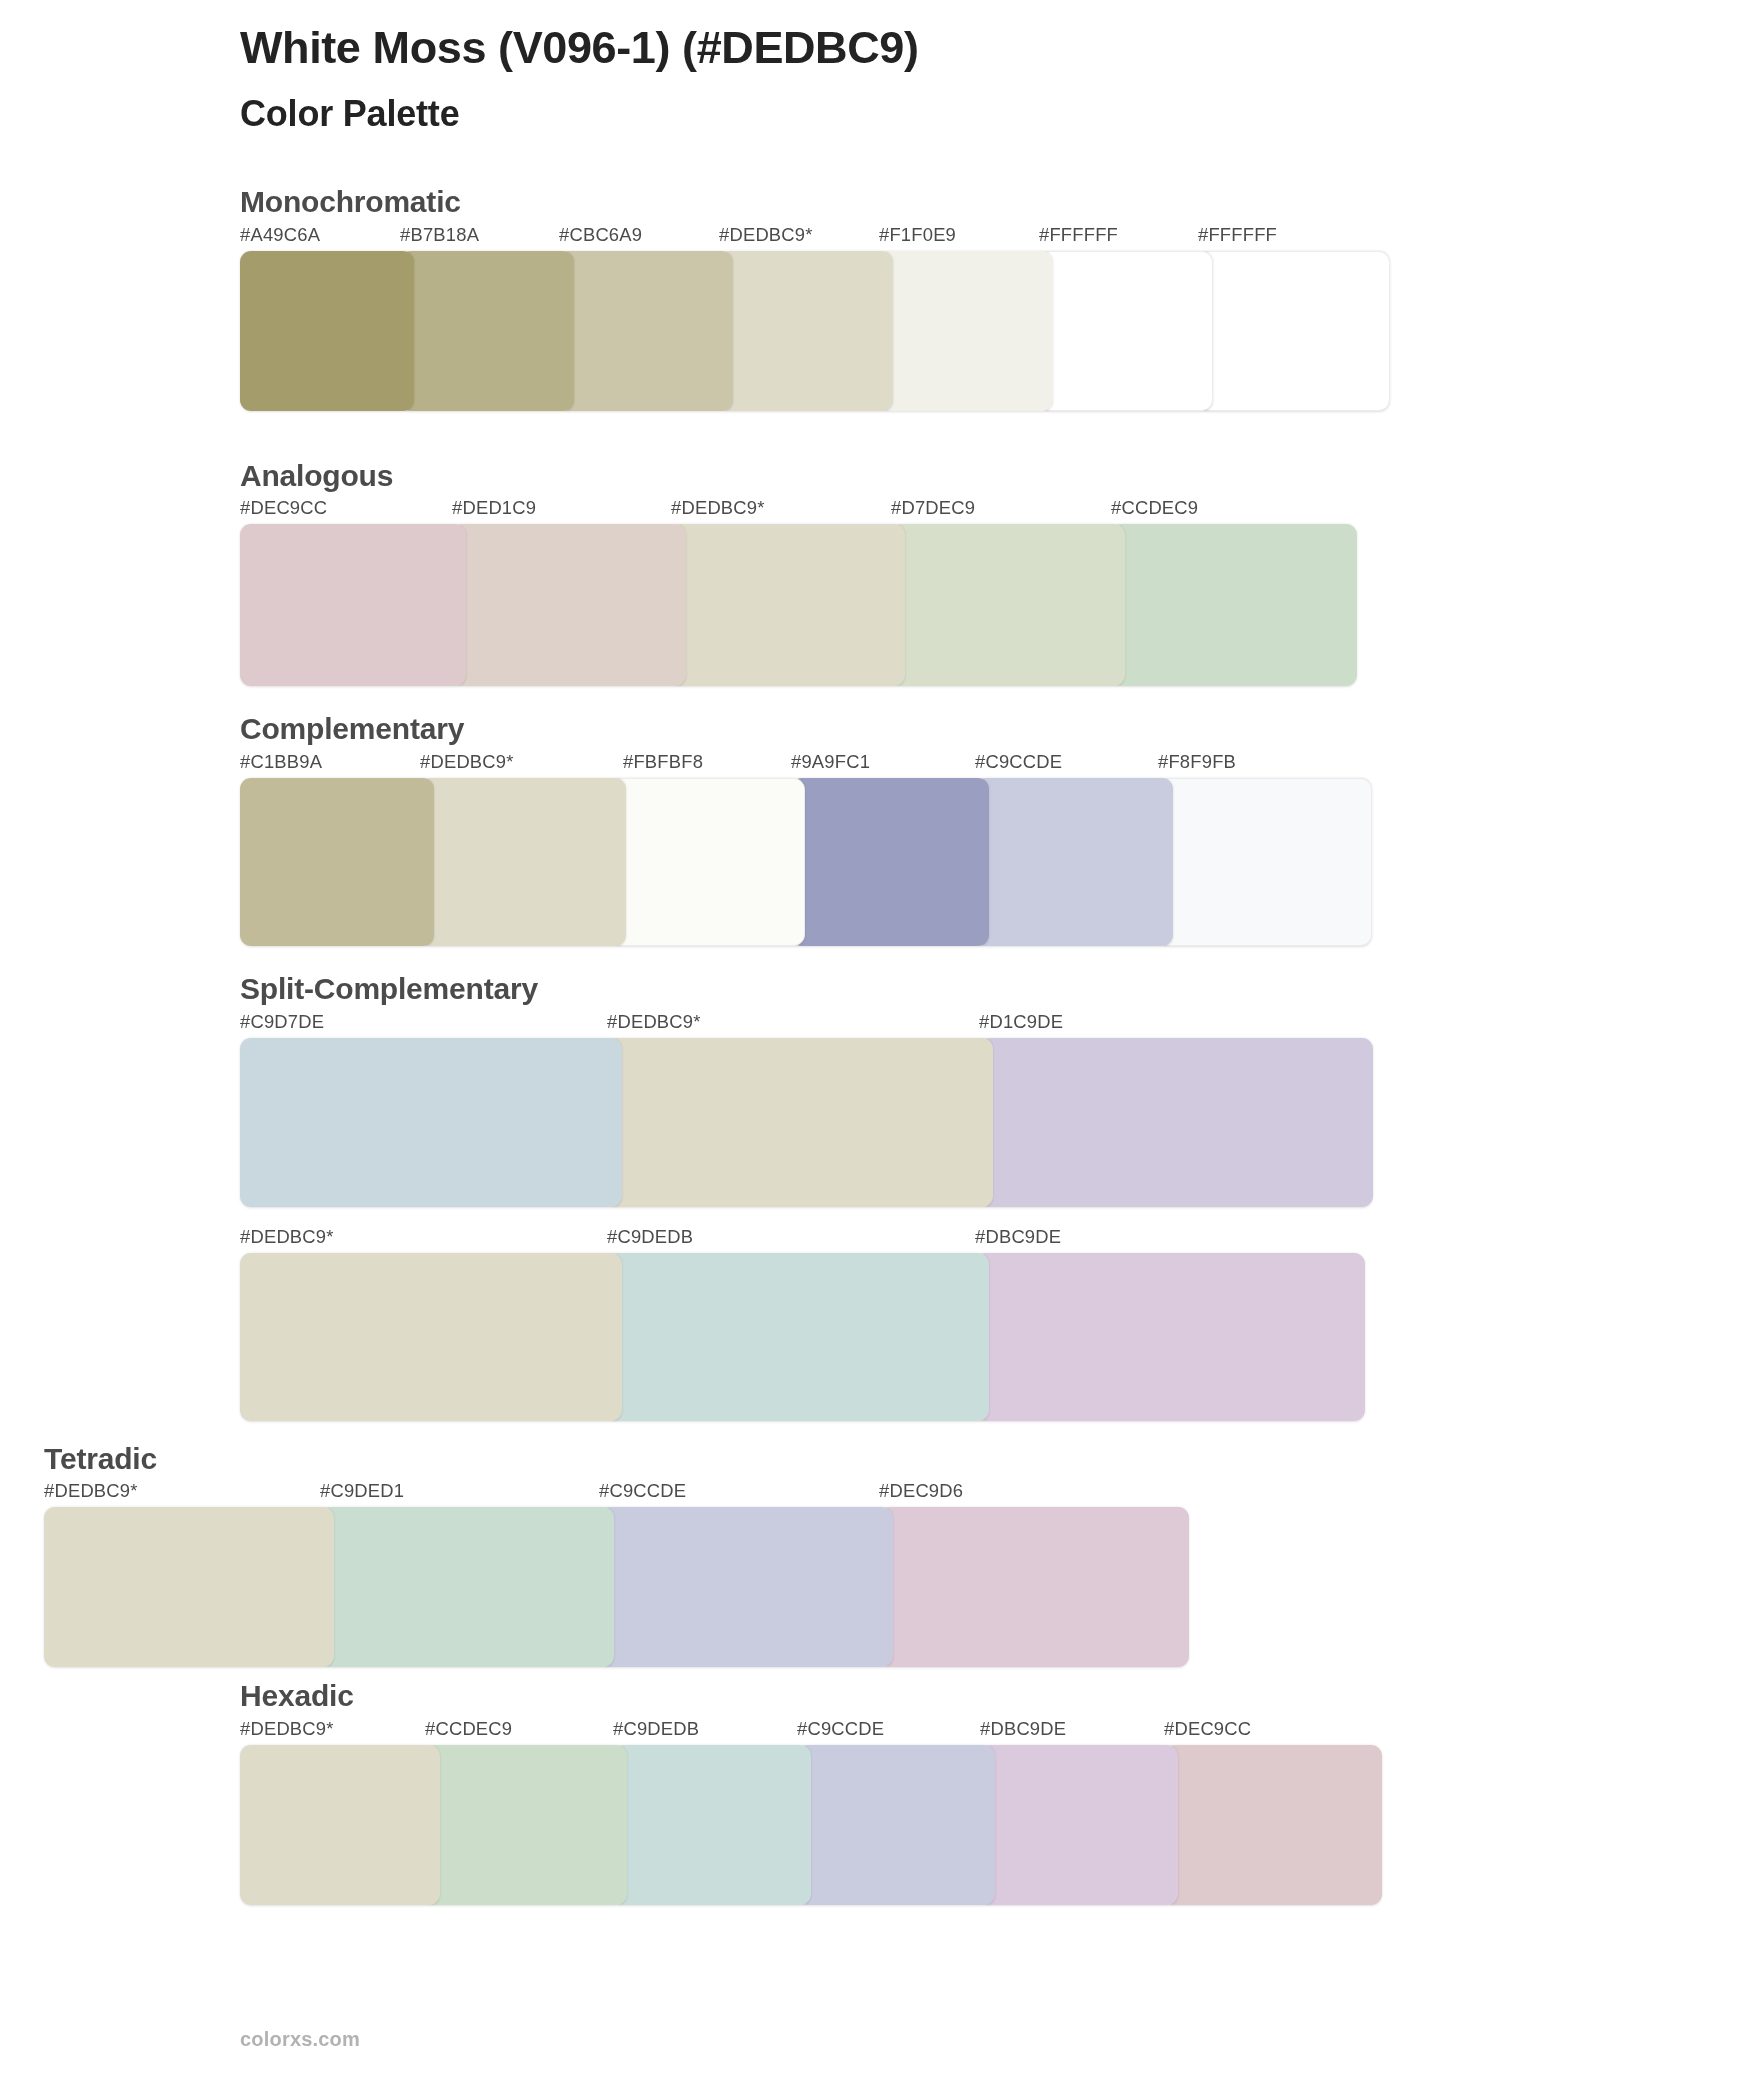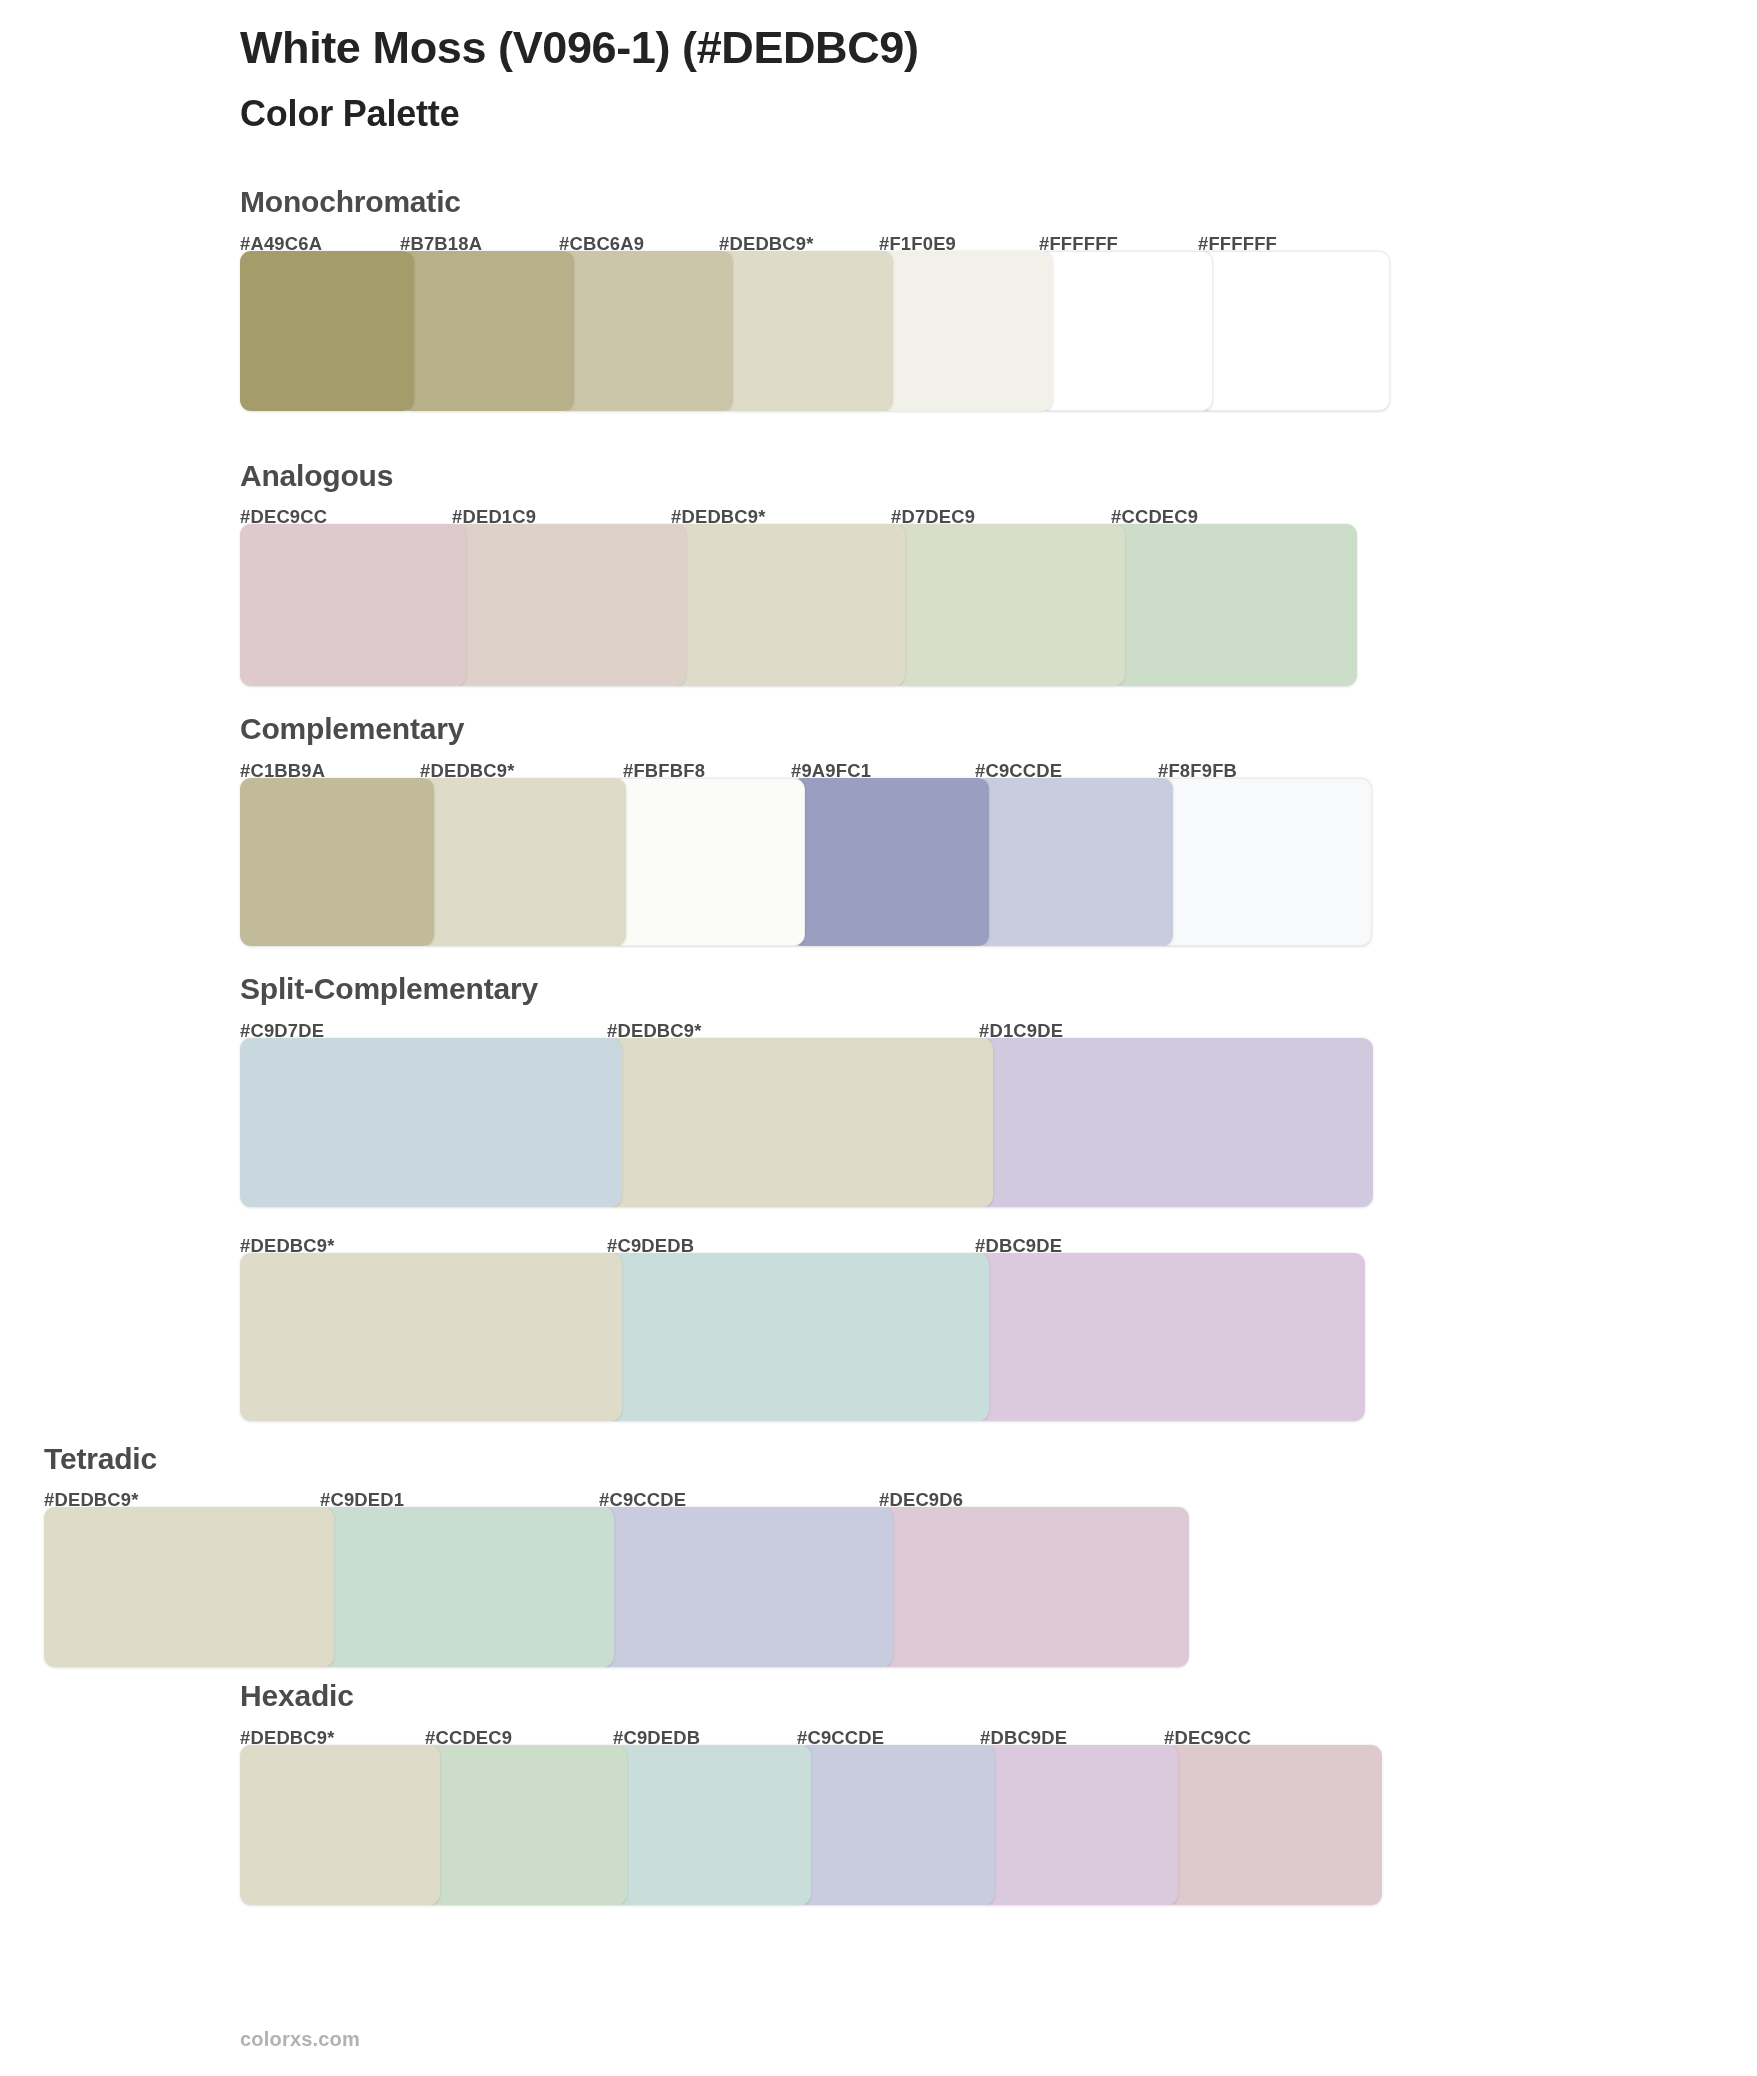--- a/index.html
+++ b/index.html
@@ -64,23 +64,23 @@
     margin: 0 0 3.2px 0;
     line-height: 1.25;
   }
 
   .labels-row {
     position: relative;
     height: 27px;
   }
   .swatch-label {
     position: absolute;
-    top: 9px;
+    top: 0;
     font-size: 18.4px;
-    font-weight: bold;
+    font-weight: normal;
     color: #4b4b4b;
     white-space: nowrap;
     letter-spacing: 0.2px;
   }
 
   .swatch-row {
     position: relative;
     height: 160px;
   }
   .swatch {

